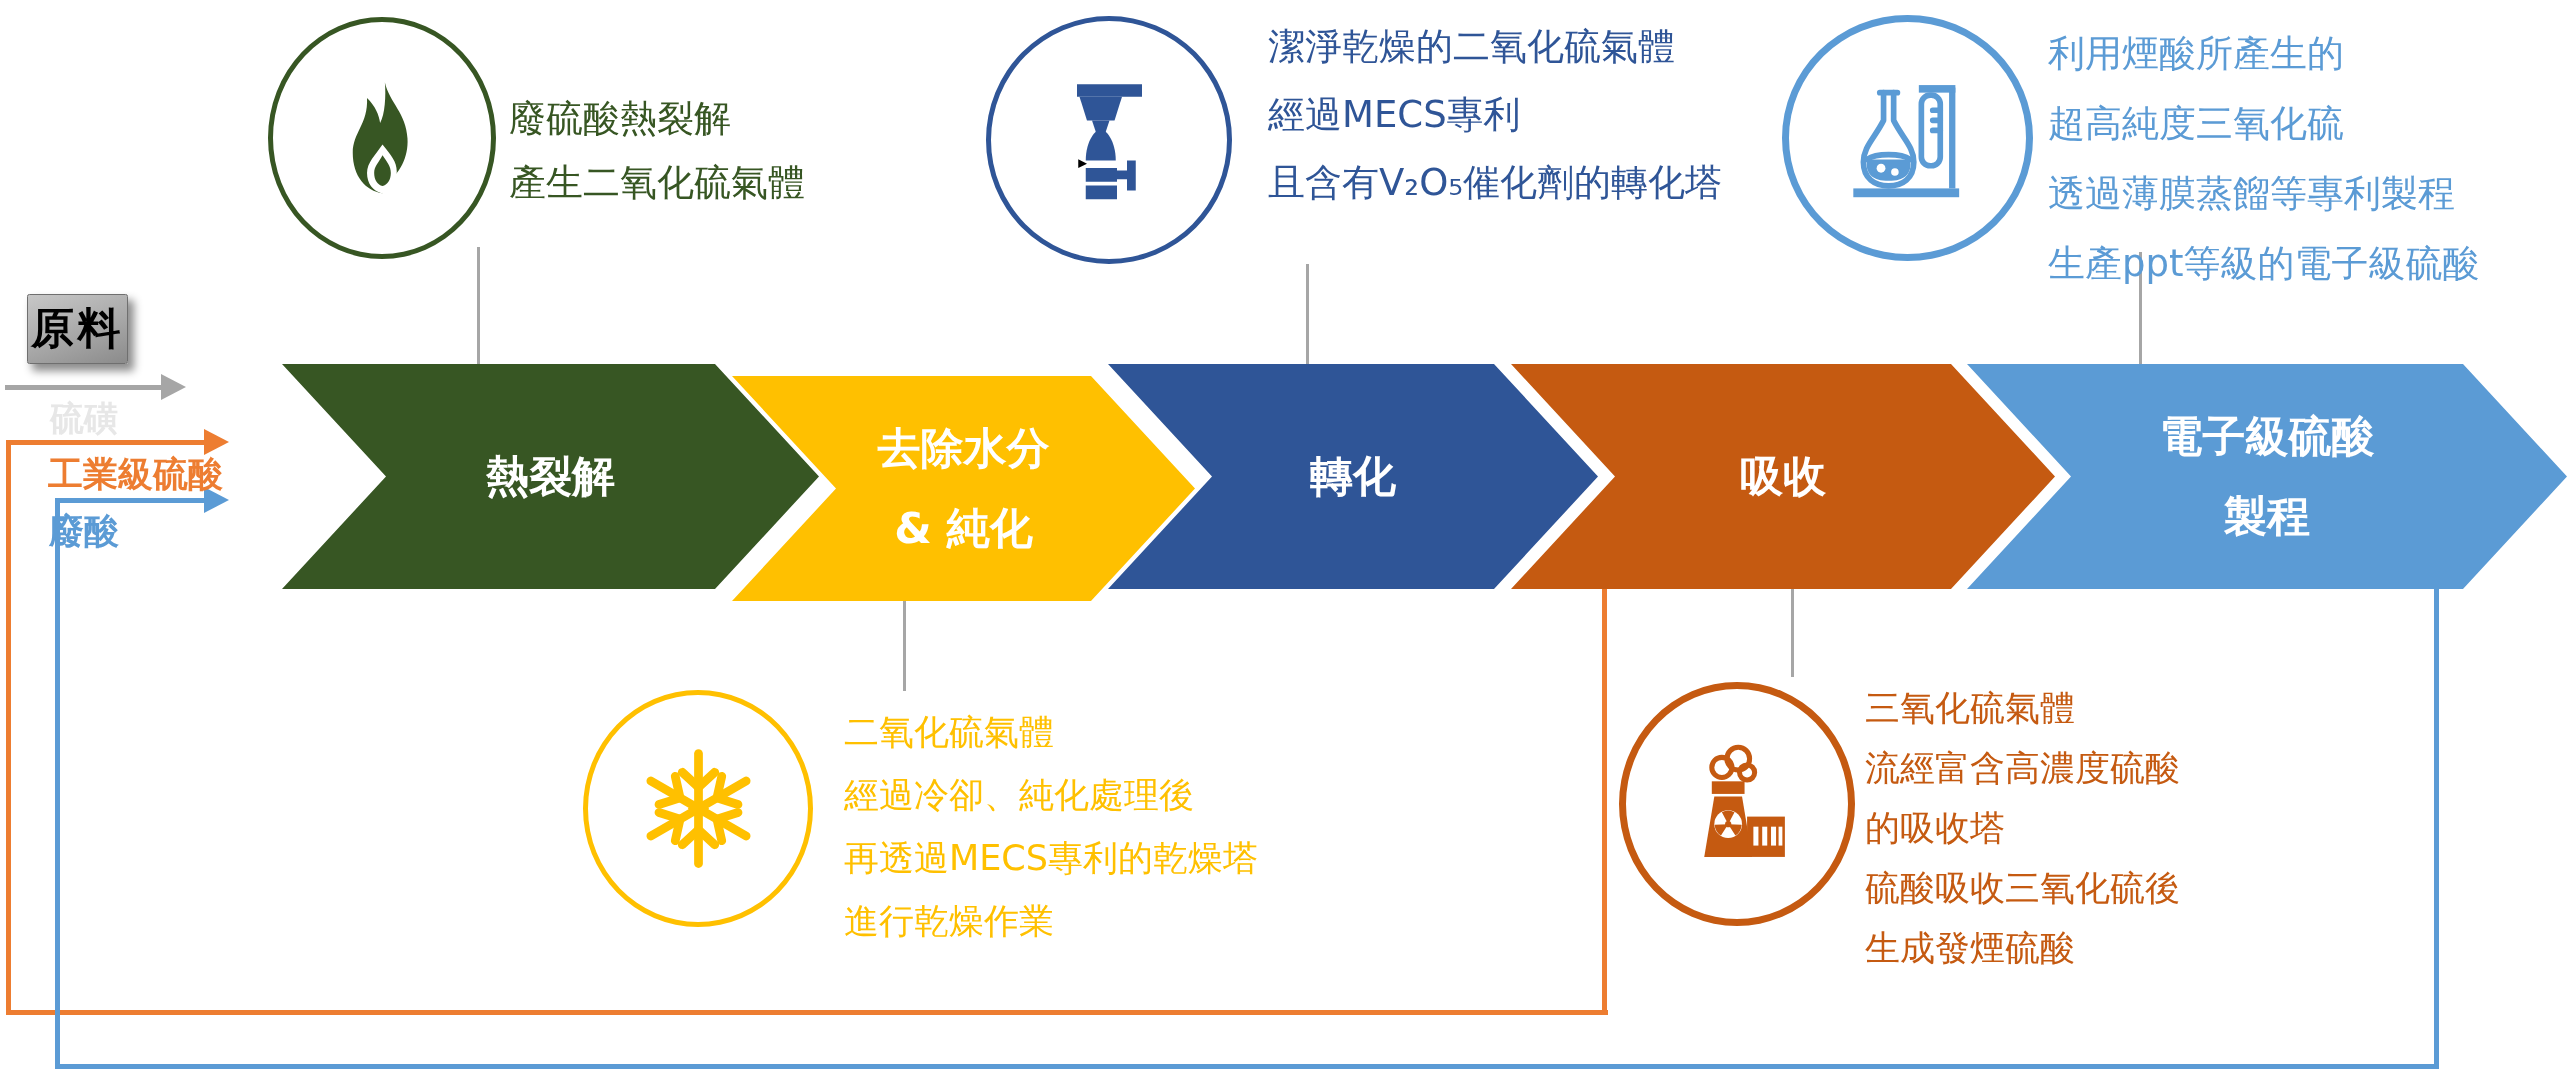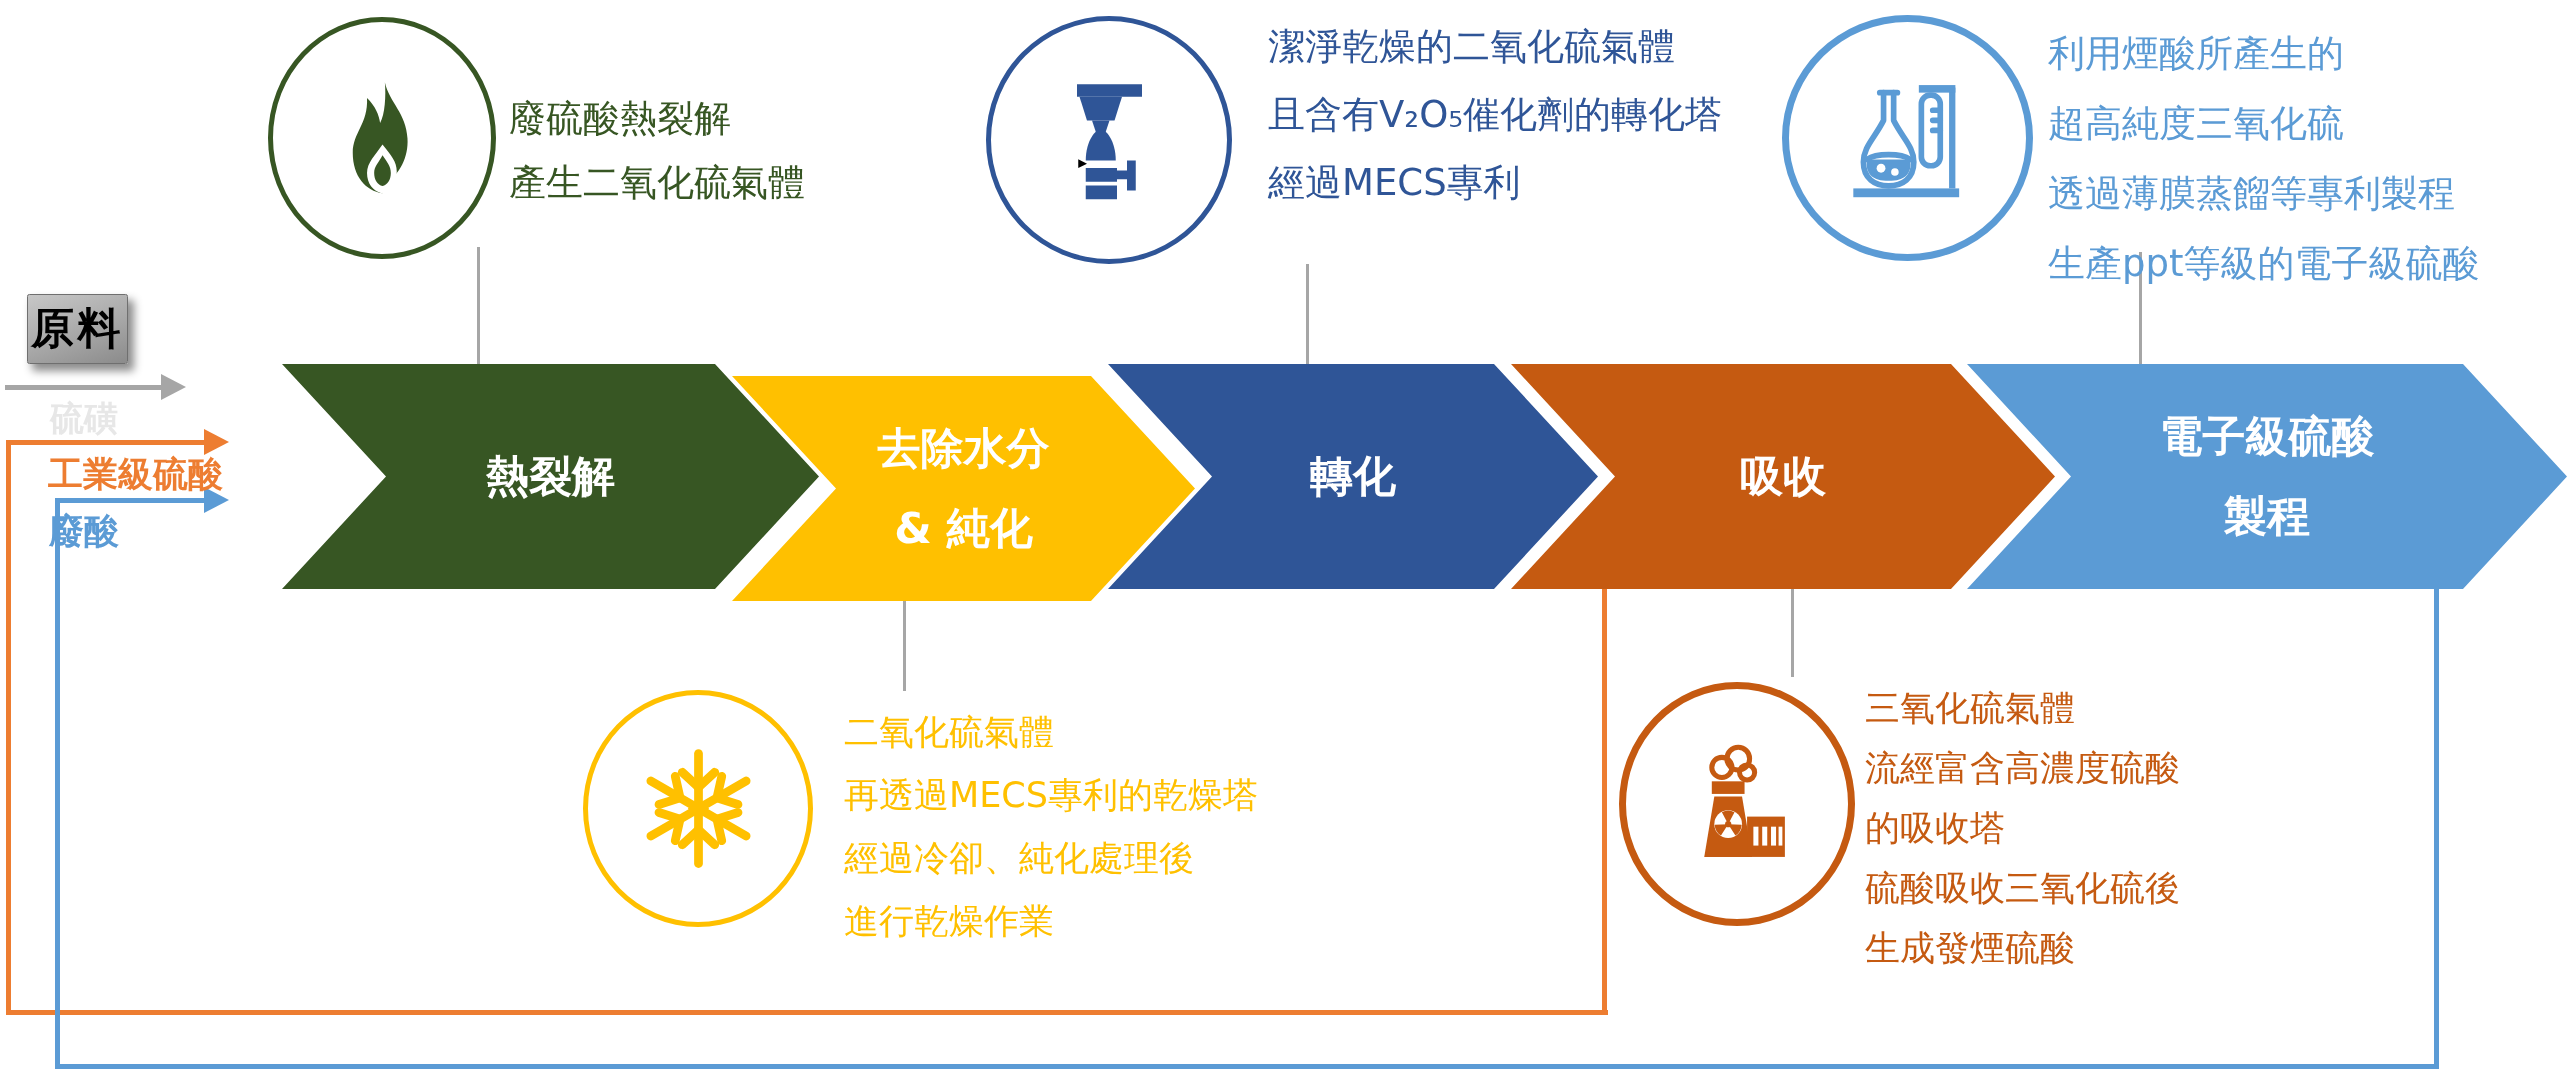--- a/index.html
+++ b/index.html
@@ -135,22 +135,22 @@
         <rect x="31" y="72" width="25" height="11"></rect>
         <rect x="31" y="86" width="25" height="11"></rect>
         <rect x="56" y="74" width="14" height="7"></rect>
         <rect x="64" y="66" width="7" height="24"></rect>
       </g>
       <polygon points="25,65 32,68.5 25,72" fill="#000"></polygon>
     </svg>
   </div>
   <div class="lines" id="txt-conv">
     <div>潔淨乾燥的二氧化硫氣體</div>
+    <div>經過MECS專利</div>
     <div>且含有V₂O₅催化劑的轉化塔</div>
-    <div>經過MECS專利</div>
   </div>
 
   <div class="ring" id="ring-elec">
     <svg viewBox="0 0 110 100" width="139" height="126">
       <g fill="none" stroke="#5B9BD5" stroke-width="4.5" stroke-linejoin="round" stroke-linecap="round">
         <path d="M33 14 h14"></path>
         <path d="M36 14 v22 C29 50 20 57 20 69 C20 82 29 88 40 88 C51 88 60 82 60 69 C60 57 51 50 44 36 V14"></path>
         <path d="M23 67 C30 62 50 62 57 67"></path>
         <rect x="66" y="16" width="15" height="56" rx="7"></rect>
         <path d="M81 28 h-6 M81 36 h-6 M81 44 h-6"></path>
@@ -184,22 +184,22 @@
       <g stroke="#FFC000" stroke-width="7" fill="none" stroke-linecap="round" stroke-linejoin="round">
         <use href="#arm"></use>
         <use href="#arm" transform="rotate(60 50 50)"></use>
         <use href="#arm" transform="rotate(120 50 50)"></use>
       </g>
       <rect x="44" y="44" width="12" height="12" transform="rotate(45 50 50)" fill="#FFC000"></rect>
     </svg>
   </div>
   <div class="lines" id="txt-dry">
     <div>二氧化硫氣體</div>
+    <div>經過冷卻、純化處理後</div>
     <div>再透過MECS專利的乾燥塔</div>
-    <div>經過冷卻、純化處理後</div>
     <div>進行乾燥作業</div>
   </div>
 
   <div class="ring" id="ring-abs">
     <svg viewBox="0 0 100 100" width="126" height="126">
       <g fill="none" stroke="#C55A11" stroke-width="4">
         <circle cx="38" cy="21" r="8"></circle>
         <circle cx="51" cy="14" r="9"></circle>
         <circle cx="58" cy="25" r="6"></circle>
       </g>

